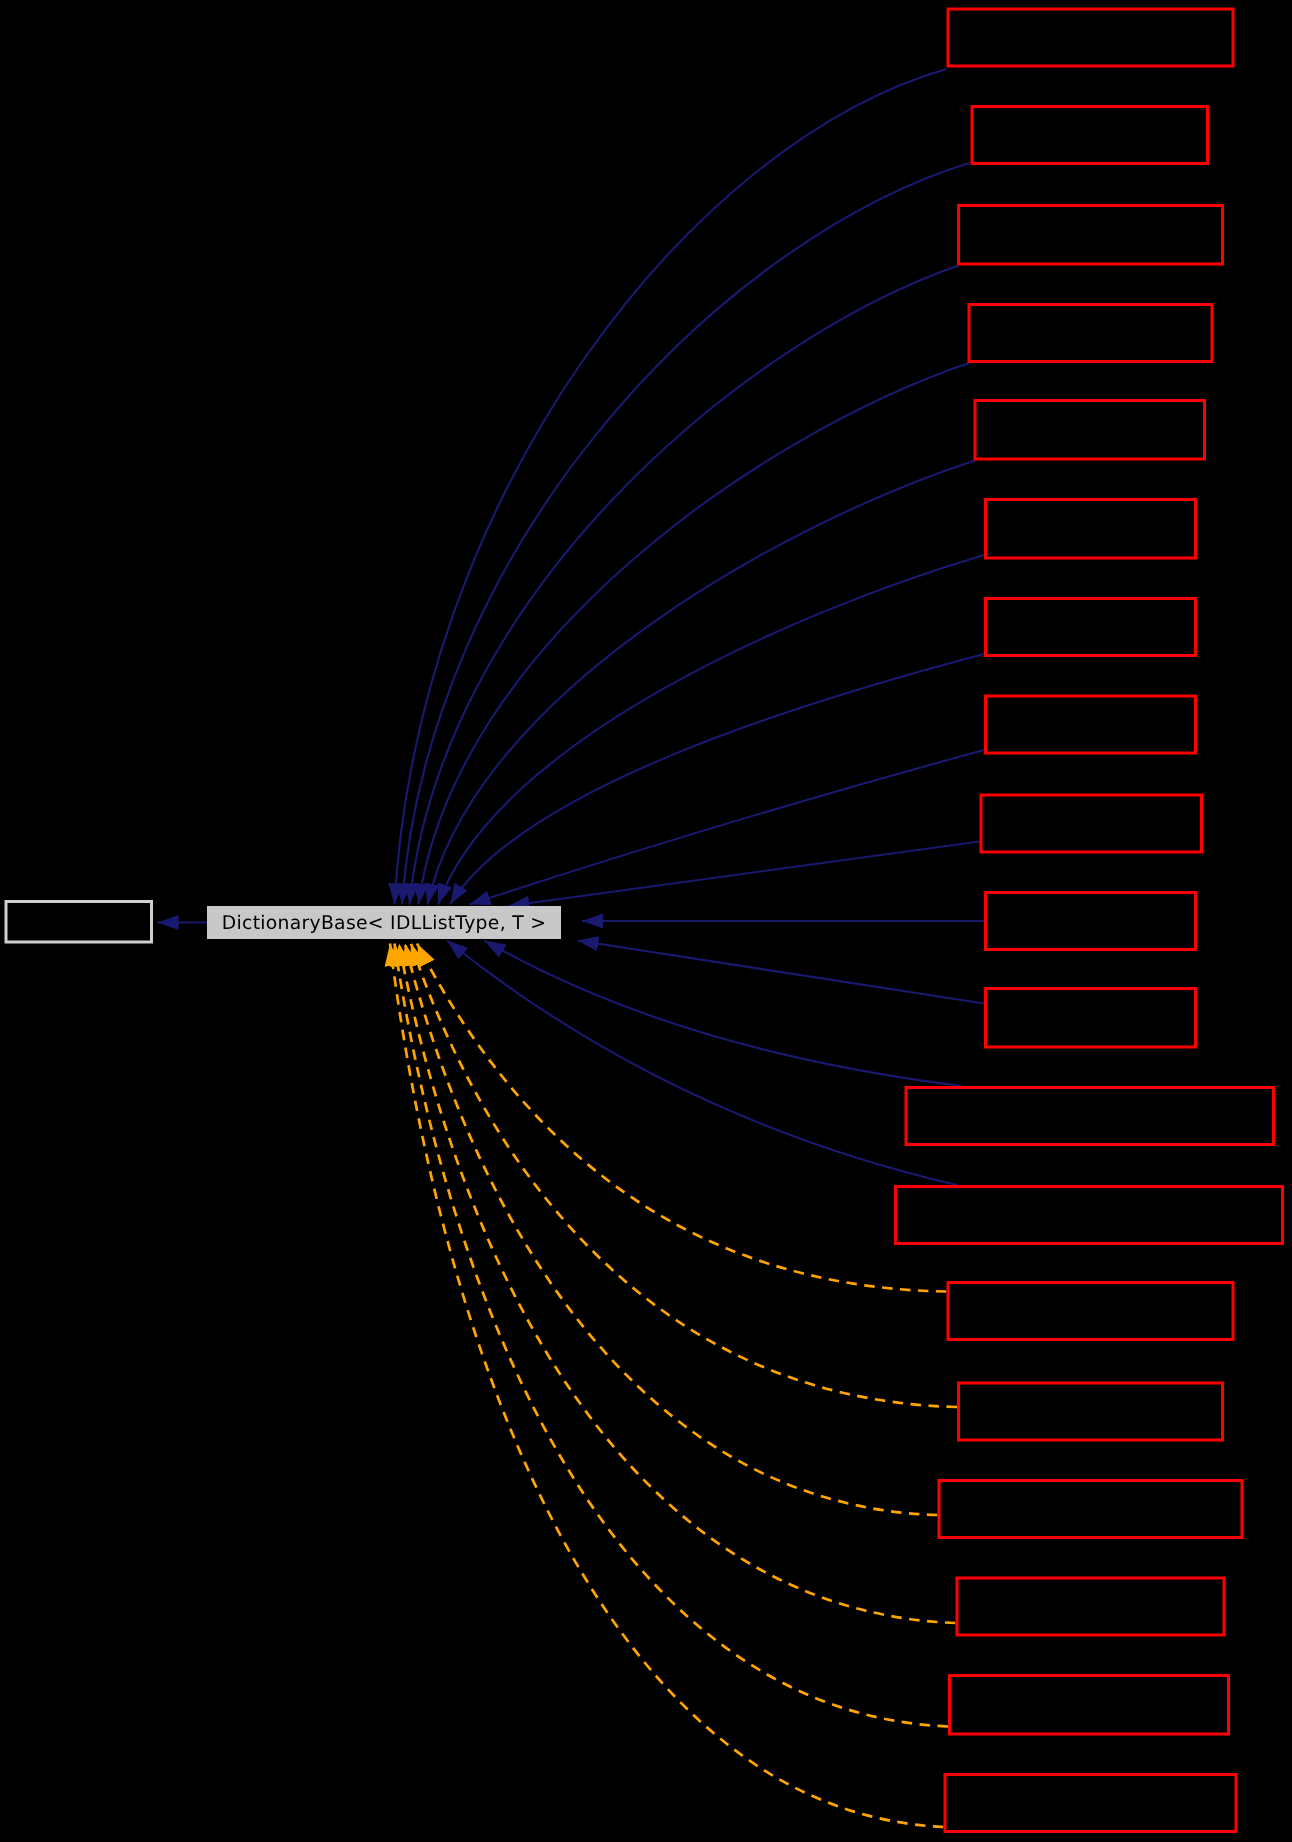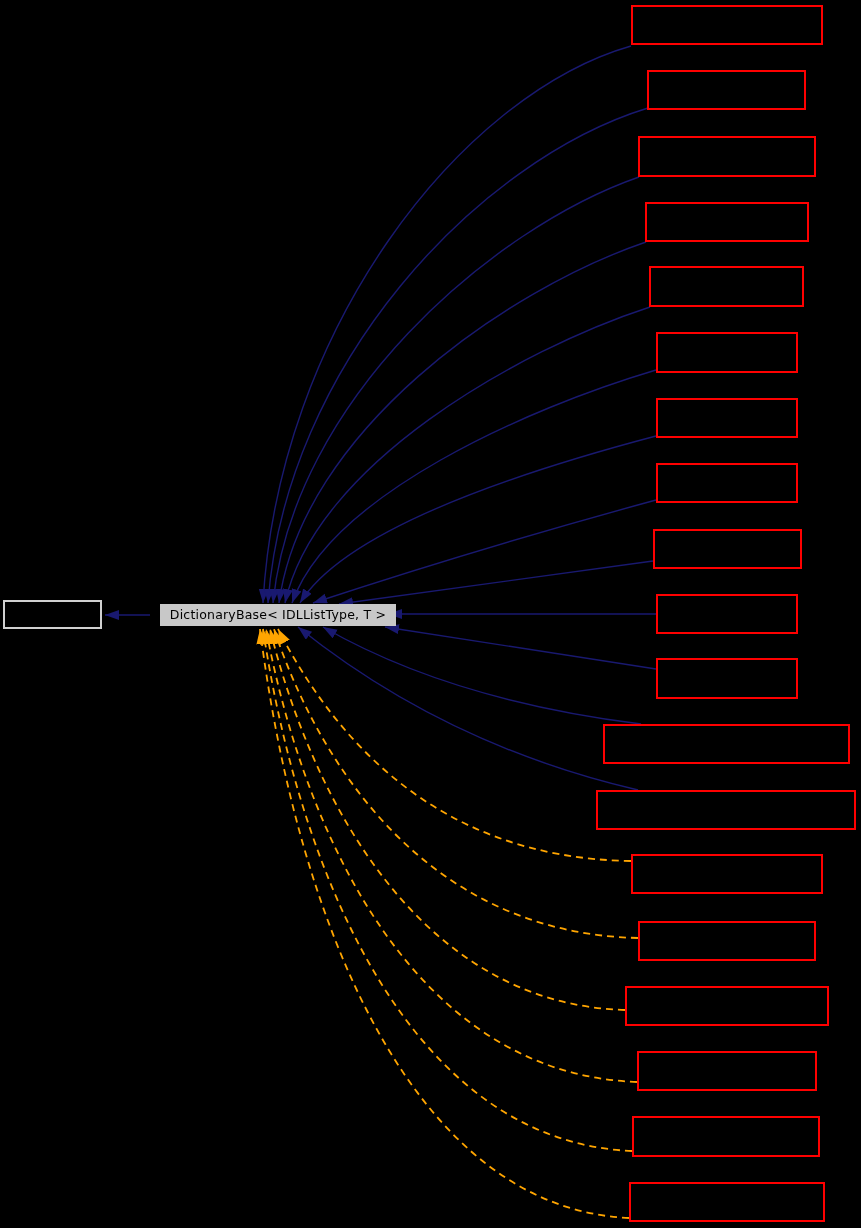--- a/index.html
+++ b/index.html
@@ -74,21 +74,21 @@
         <path d="M 638,790 Q 445,745 298,627" fill="none" stroke="#191970" stroke-width="1.4" marker-end="url(#arrow-inheritance)"></path>
         <path d="M 631,861  C 430,858  330,730 278,629" fill="none" stroke="#ffa500" stroke-width="1.8" stroke-dasharray="7 5" marker-end="url(#arrow-template)"></path>
         <path d="M 638,938  C 425,933  318,762 274,629" fill="none" stroke="#ffa500" stroke-width="1.8" stroke-dasharray="7 5" marker-end="url(#arrow-template)"></path>
         <path d="M 625,1010 C 420,1004 312,800 270,629" fill="none" stroke="#ffa500" stroke-width="1.8" stroke-dasharray="7 5" marker-end="url(#arrow-template)"></path>
         <path d="M 637,1082 C 418,1074 306,842 266,629" fill="none" stroke="#ffa500" stroke-width="1.8" stroke-dasharray="7 5" marker-end="url(#arrow-template)"></path>
         <path d="M 632,1151 C 415,1142 301,884 263,629" fill="none" stroke="#ffa500" stroke-width="1.8" stroke-dasharray="7 5" marker-end="url(#arrow-template)"></path>
         <path d="M 629,1218 C 412,1208 297,922 260,629" fill="none" stroke="#ffa500" stroke-width="1.8" stroke-dasharray="7 5" marker-end="url(#arrow-template)"></path>
       </g>
   </svg>
 
-  <div class="main-node" style="left: 160px; top: 604px; width: 236px; height: 22px; line-height: 22px; background: rgb(200, 200, 200); color: rgb(0, 0, 0);">DictionaryBase&lt; IDLListType, T &gt;</div>
+  <div class="main-node" style="left: 138px; top: 604px; width: 236px; height: 22px; line-height: 22px; background: rgb(200, 200, 200); color: rgb(0, 0, 0);">DictionaryBase&lt; IDLListType, T &gt;</div>
 
   <div class="class-box base" style="left: 3px; top: 600px; width: 99px; height: 29px; border-color: rgb(208, 208, 208);"></div>
 
   <div id="red-boxes">
       <div class="class-box red" style="left: 631px; top: 5px; width: 192px; height: 40px; border-color: rgb(255, 0, 0);"></div>
       <div class="class-box red" style="left: 647px; top: 70px; width: 159px; height: 40px; border-color: rgb(255, 0, 0);"></div>
       <div class="class-box red" style="left: 638px; top: 136px; width: 178px; height: 41px; border-color: rgb(255, 0, 0);"></div>
       <div class="class-box red" style="left: 645px; top: 202px; width: 164px; height: 40px; border-color: rgb(255, 0, 0);"></div>
       <div class="class-box red" style="left: 649px; top: 266px; width: 155px; height: 41px; border-color: rgb(255, 0, 0);"></div>
       <div class="class-box red" style="left: 656px; top: 332px; width: 142px; height: 41px; border-color: rgb(255, 0, 0);"></div>

